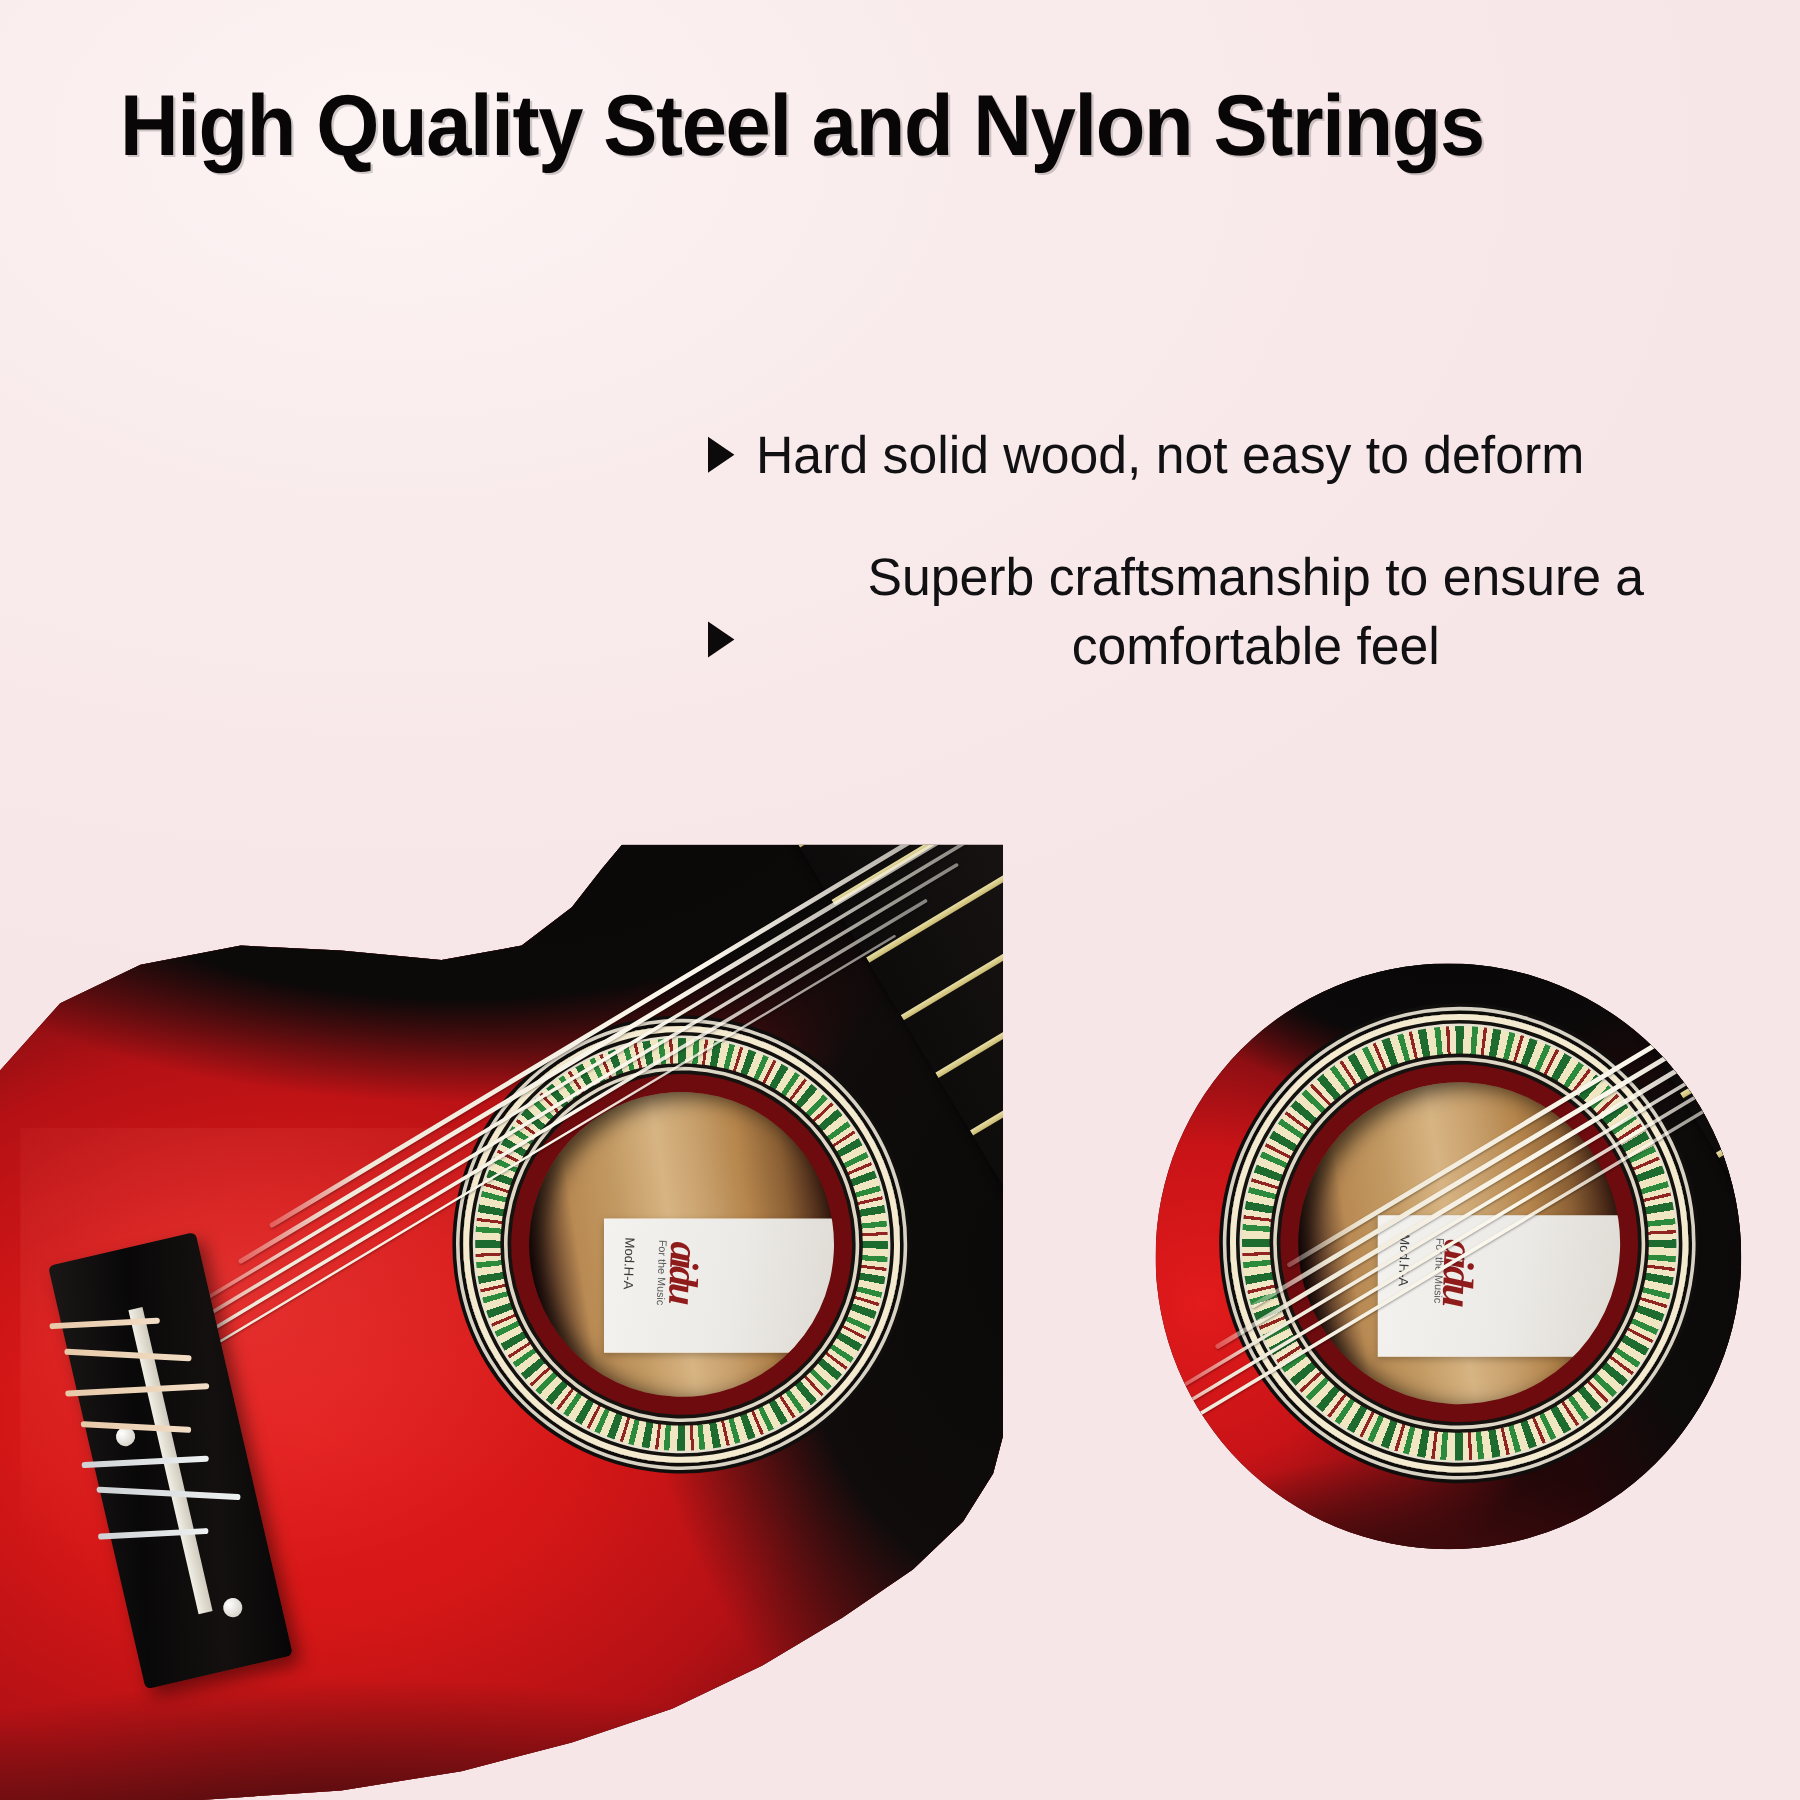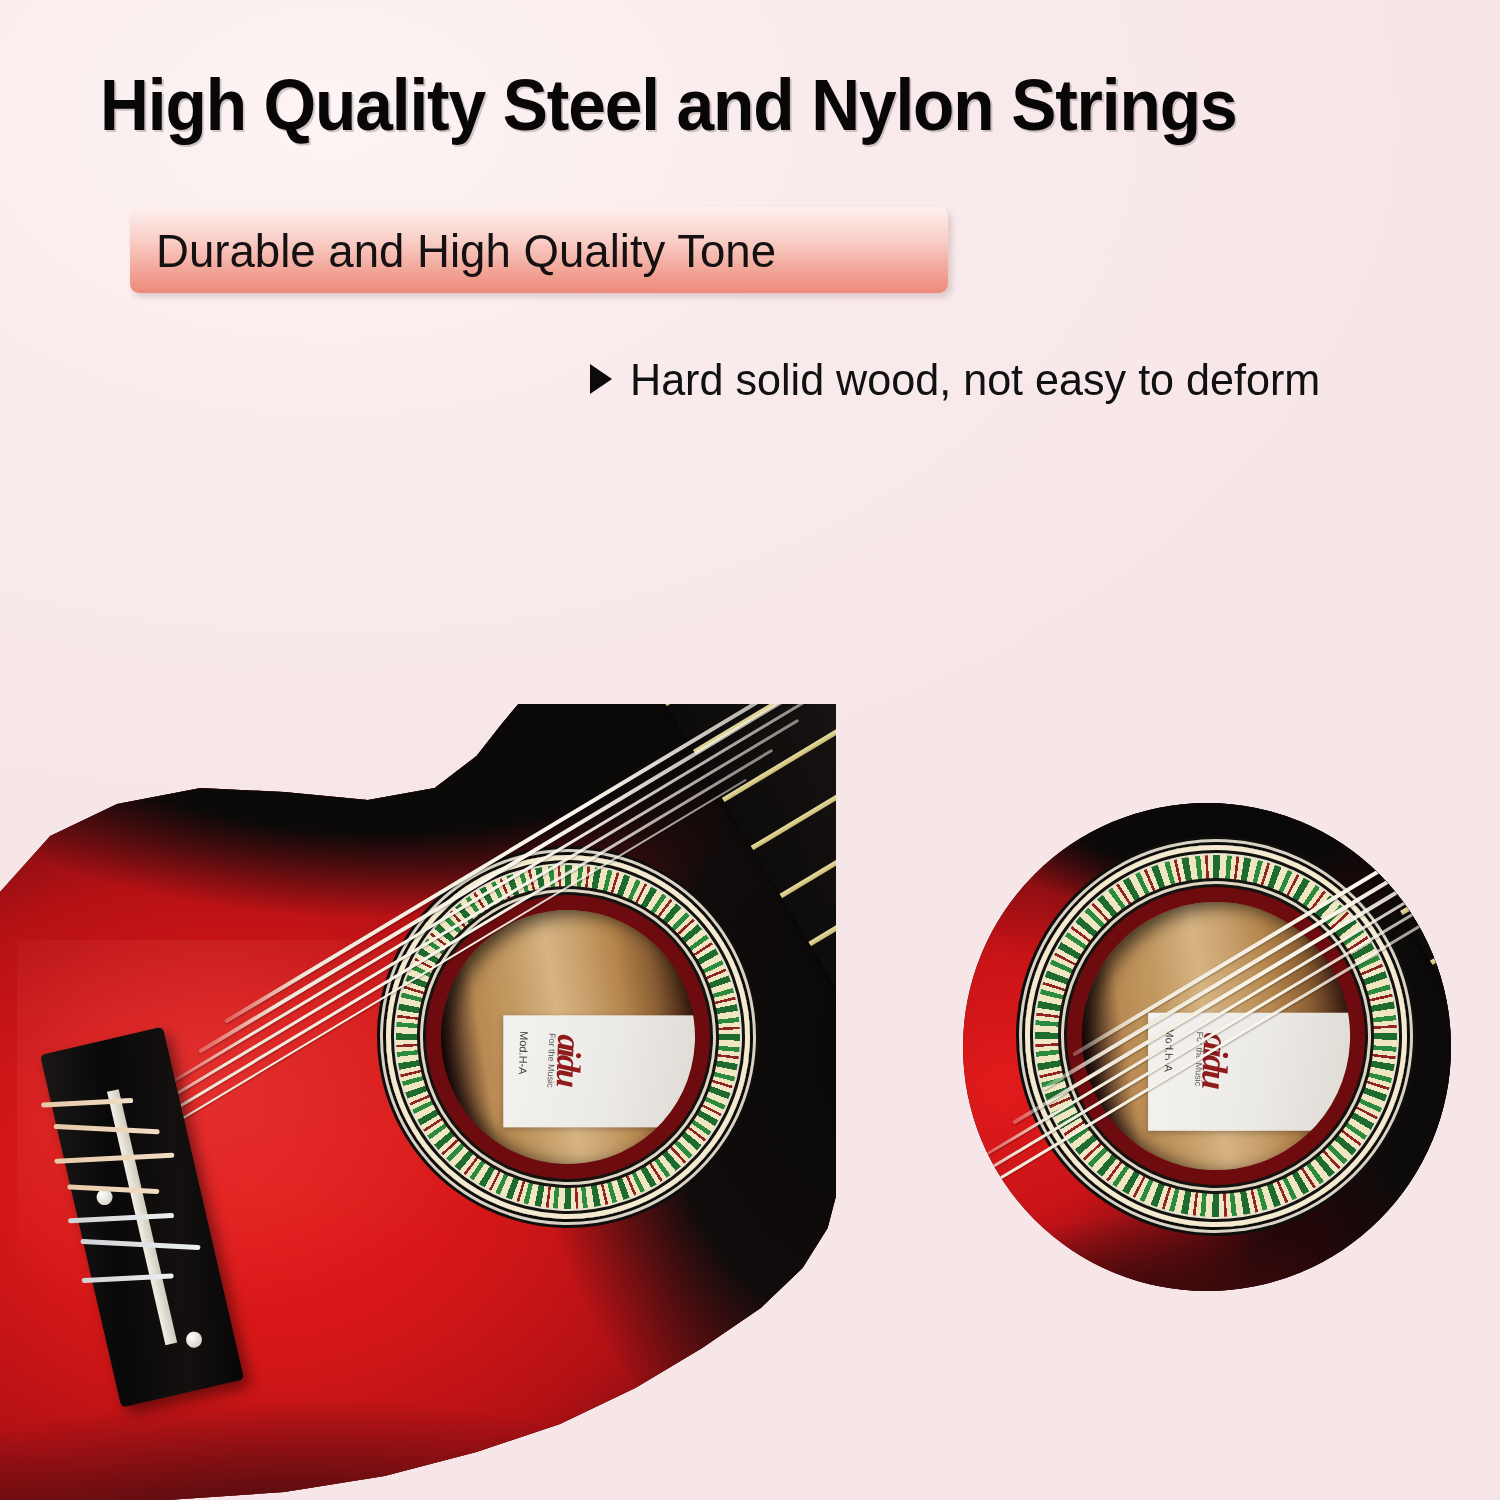--- a/index.html
+++ b/index.html
@@ -256,31 +256,32 @@
   
   .inset .strings .s{height:3px;}
 </style>
 </head>
 <body>
 
 <div class="canvas">
 
   <div class="title">High Quality Steel and Nylon Strings</div>
 
-  <div class="badge">
-    <div class="badge-label">Durable and High Quality Tone</div>
-  </div>
 
   <div class="bullets">
 
     <div class="bullet">
       <span class="tri"></span>
       <span class="bullet-text">Hard solid wood, not easy to deform</span>
     </div>
 
+    <div class="bullet two">
+      <span class="tri"></span>
+      <span class="bullet-text">Superb craftsmanship to ensure a comfortable feel</span>
+    </div>
 
 
   </div>
 
   <div class="photo-main">
     <div class="guitar-body"></div>
     <div class="sheen"></div>
 
     <div class="fretboard" id="fb-main">
         <div class="fret" style="top: 70px;"></div>

